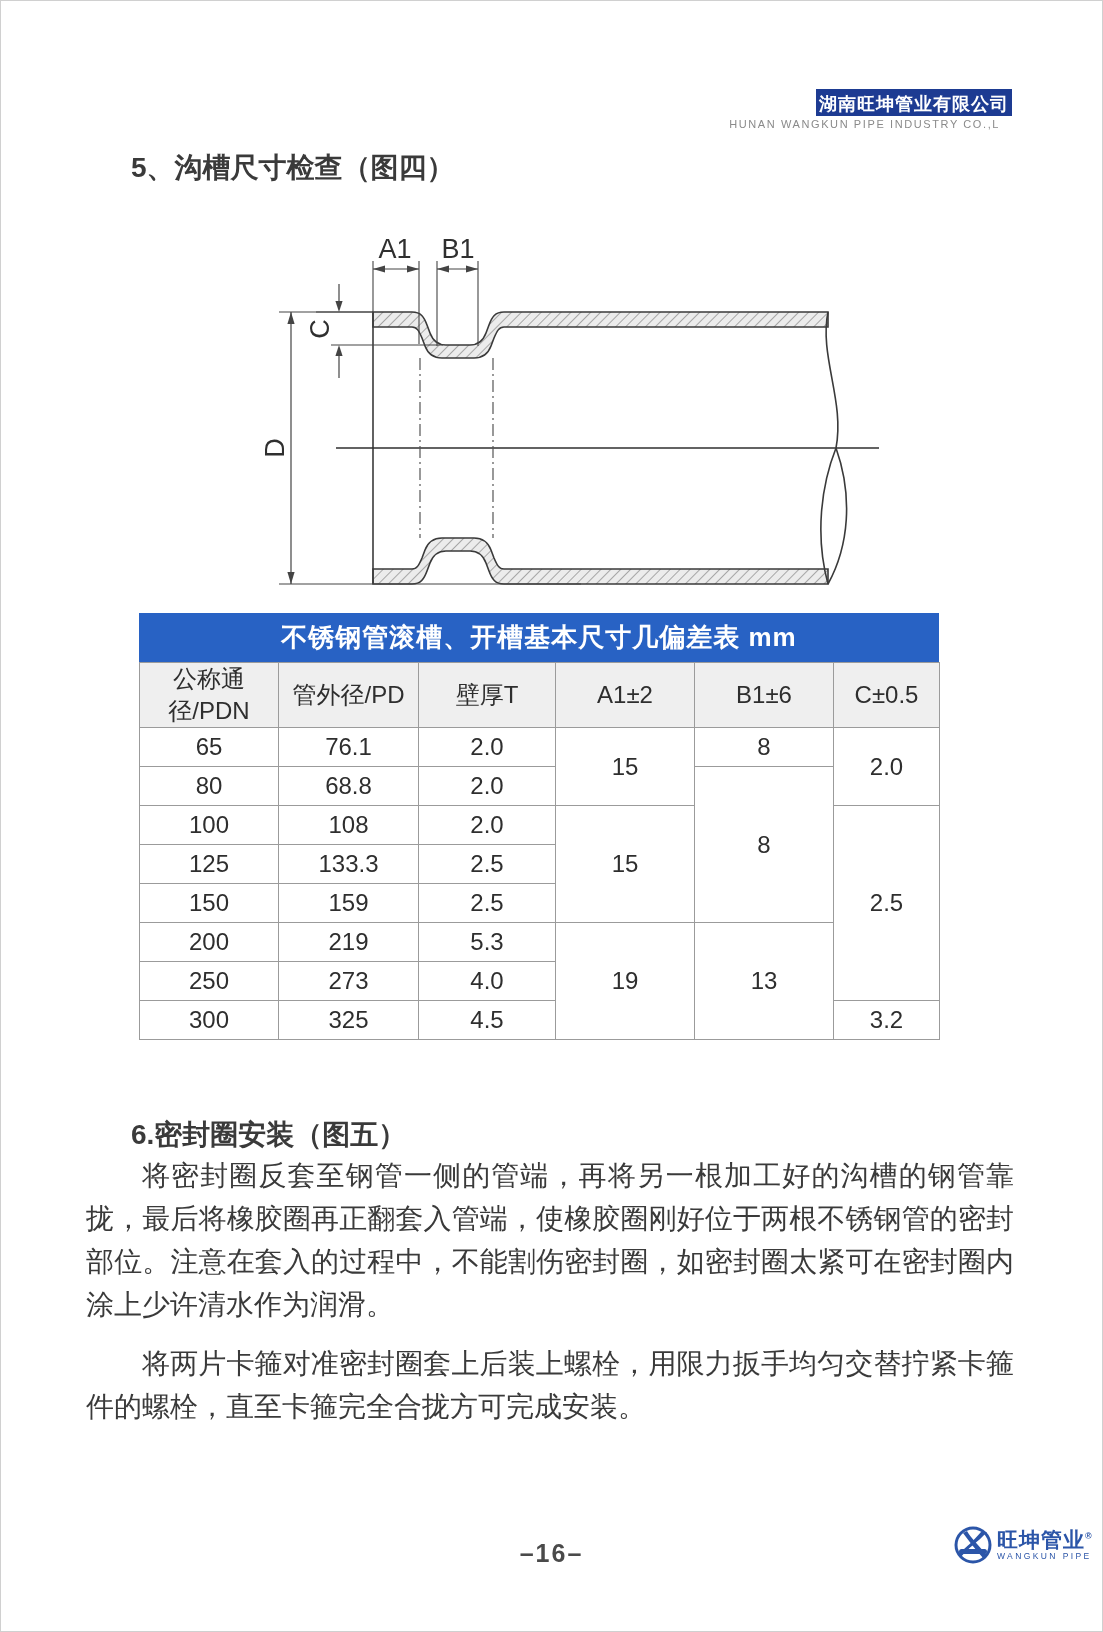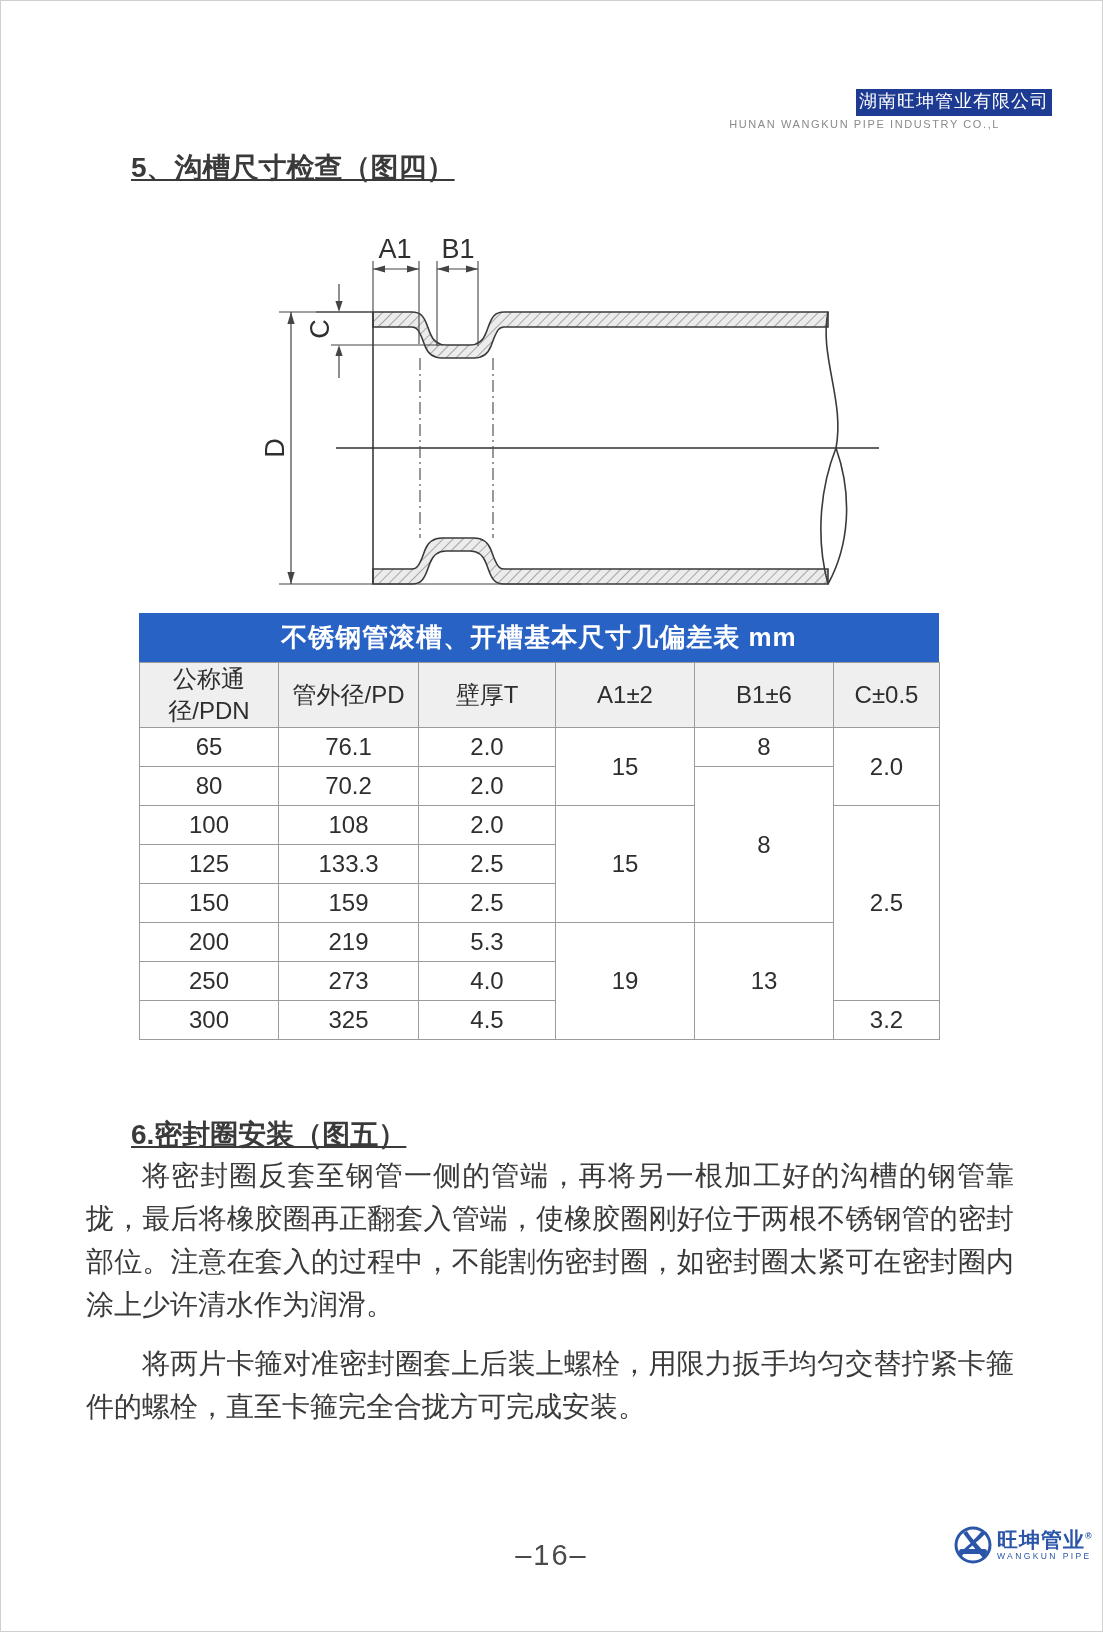--- a/index.html
+++ b/index.html
@@ -4,29 +4,29 @@
 <style>
   html,body{margin:0;padding:0;background:#ffffff;}
   .page{
     position:relative;width:1101px;height:1630px;background:#ffffff;
     border:1px solid #d0d0d0;overflow:hidden;
     font-family:"Liberation Sans","DejaVu Sans",sans-serif;color:#333;
   }
   
   .banner{
     position:absolute;left:815px;top:88px;width:196px;height:27px;
-    background:#1d3b92;color:#fff;display:flex;align-items:flex-start;justify-content:center;
-    font-size:18px;font-weight:400;letter-spacing:1px;margin-left:40px;
+    background:#1d3b92;color:#fff;display:flex;align-items:flex-end;justify-content:center;
+    font-size:18px;font-weight:700;letter-spacing:1px;
   }
   .banner-en{
     position:absolute;left:678px;top:117px;width:321px;height:14px;
     color:#8a8a8a;font-size:11px;letter-spacing:1.6px;text-align:right;white-space:nowrap;
   }
   
-  .heading{position:absolute;left:130px;font-size:28px;font-weight:700;color:#3a3a3a;white-space:nowrap;text-decoration:underline;}
+  .heading{position:absolute;left:130px;font-size:28px;font-weight:700;color:#3a3a3a;white-space:nowrap;}
   .para{
     position:absolute;left:85px;width:928px;font-size:28px;line-height:43px;color:#3a3a3a;
     text-align:justify;text-indent:2em;
   }
   
   .diagram{position:absolute;left:230px;top:205px;}
   
   .tablewrap{position:absolute;left:138px;top:612px;width:800px;}
   .ttitle{
     height:49px;background:#2862c4;color:#ffffff;display:flex;align-items:center;justify-content:center;
@@ -34,21 +34,21 @@
   }
   table.dim{border-collapse:collapse;width:800px;table-layout:fixed;}
   table.dim th,table.dim td{
     border:1.5px solid #9b9b9b;text-align:center;vertical-align:middle;
     font-size:24px;color:#2e2e2e;padding:0;
   }
   table.dim th{height:42px;background:#efefef;font-weight:400;}
   table.dim td{height:38px;background:#ffffff;}
   
   .pagenum{position:absolute;left:0;top:1538px;width:1101px;text-align:center;
-    font-size:29px;color:#4a4a4a;letter-spacing:2px;}
+    font-size:25px;color:#4a4a4a;letter-spacing:2px;font-weight:bold;}
   .logo{position:absolute;left:952px;top:1524px;display:flex;align-items:center;}
   .logo-texts{margin-left:4px;line-height:1;}
   .logo-cn{font-size:21px;font-weight:700;color:#2b55a8;letter-spacing:1px;white-space:nowrap;}
   .logo-reg{font-size:9px;vertical-align:super;color:#2b55a8;}
   .logo-en{font-size:8.5px;color:#2b55a8;letter-spacing:2.4px;margin-top:2px;white-space:nowrap;}
 </style>
 </head>
 <body>
 
 <div class="page">
@@ -142,21 +142,21 @@
       <tr>
         <td>65</td>
         <td>76.1</td>
         <td>2.0</td>
         <td rowspan="2">15</td>
         <td>8</td>
         <td rowspan="2">2.0</td>
       </tr>
       <tr>
         <td>80</td>
-        <td>70.2</td>
+        <td>68.8</td>
         <td>2.0</td>
         <td rowspan="4">8</td>
       </tr>
       <tr>
         <td>100</td>
         <td>108</td>
         <td>2.0</td>
         <td rowspan="3">15</td>
         <td rowspan="5">2.5</td>
       </tr>

